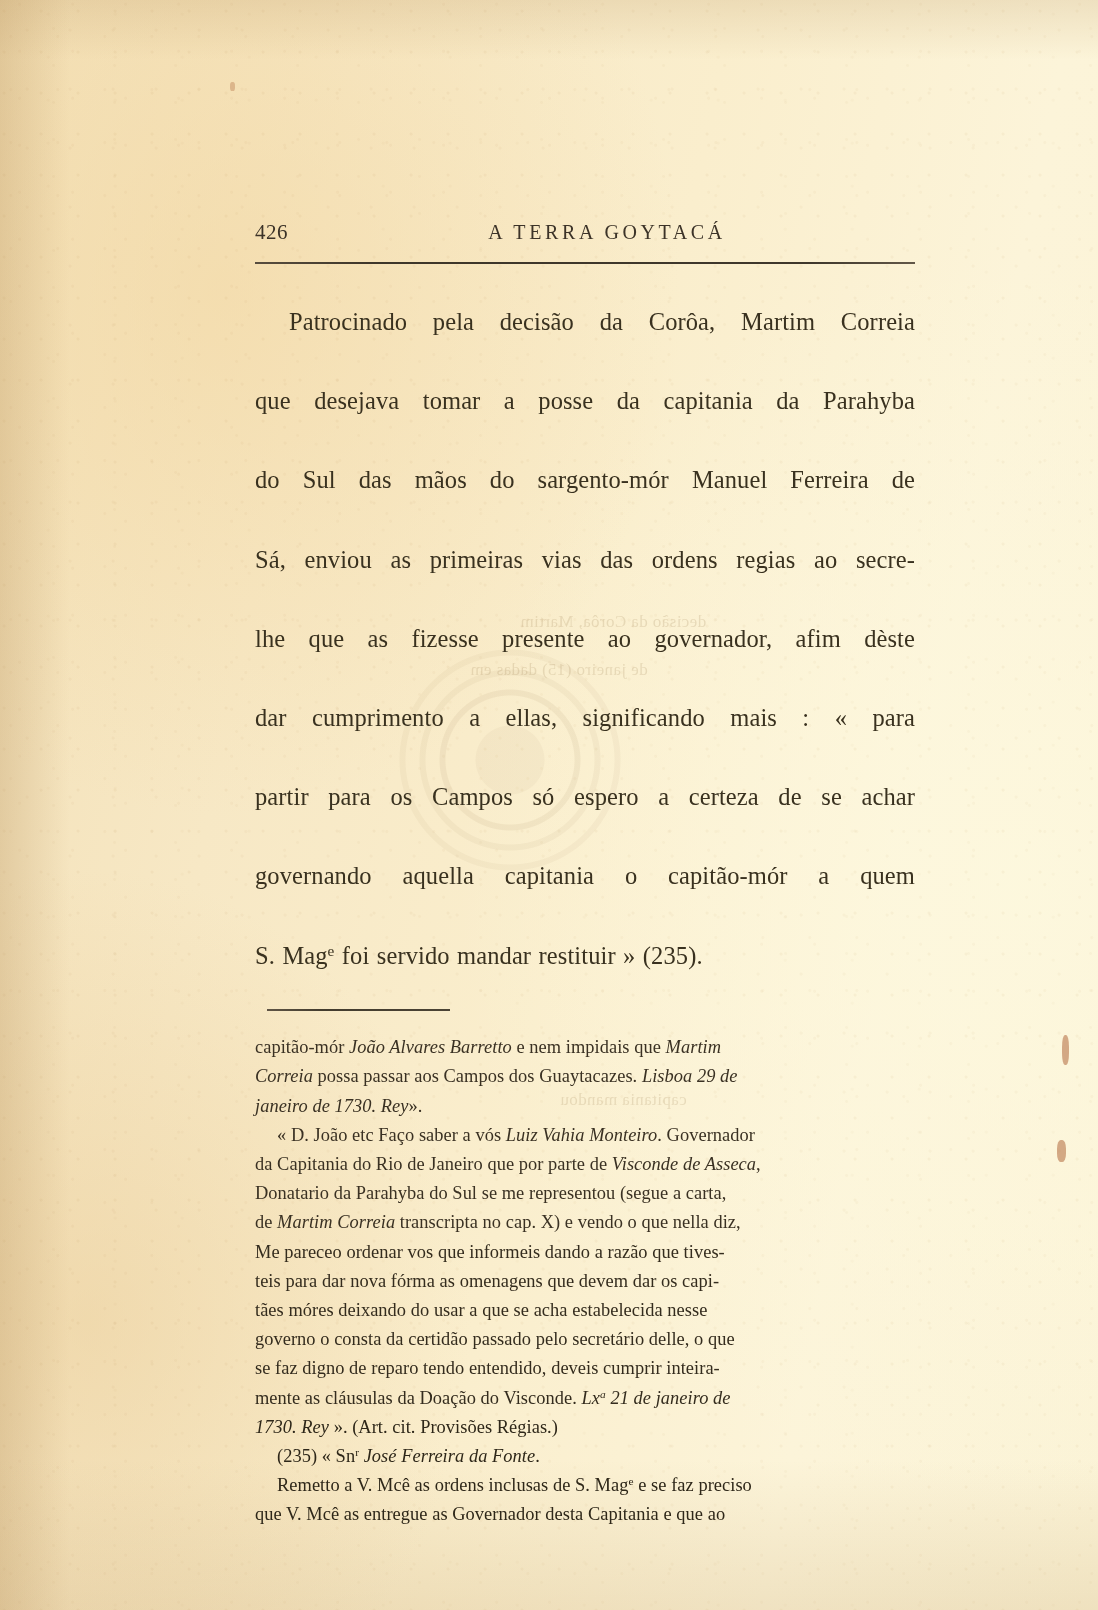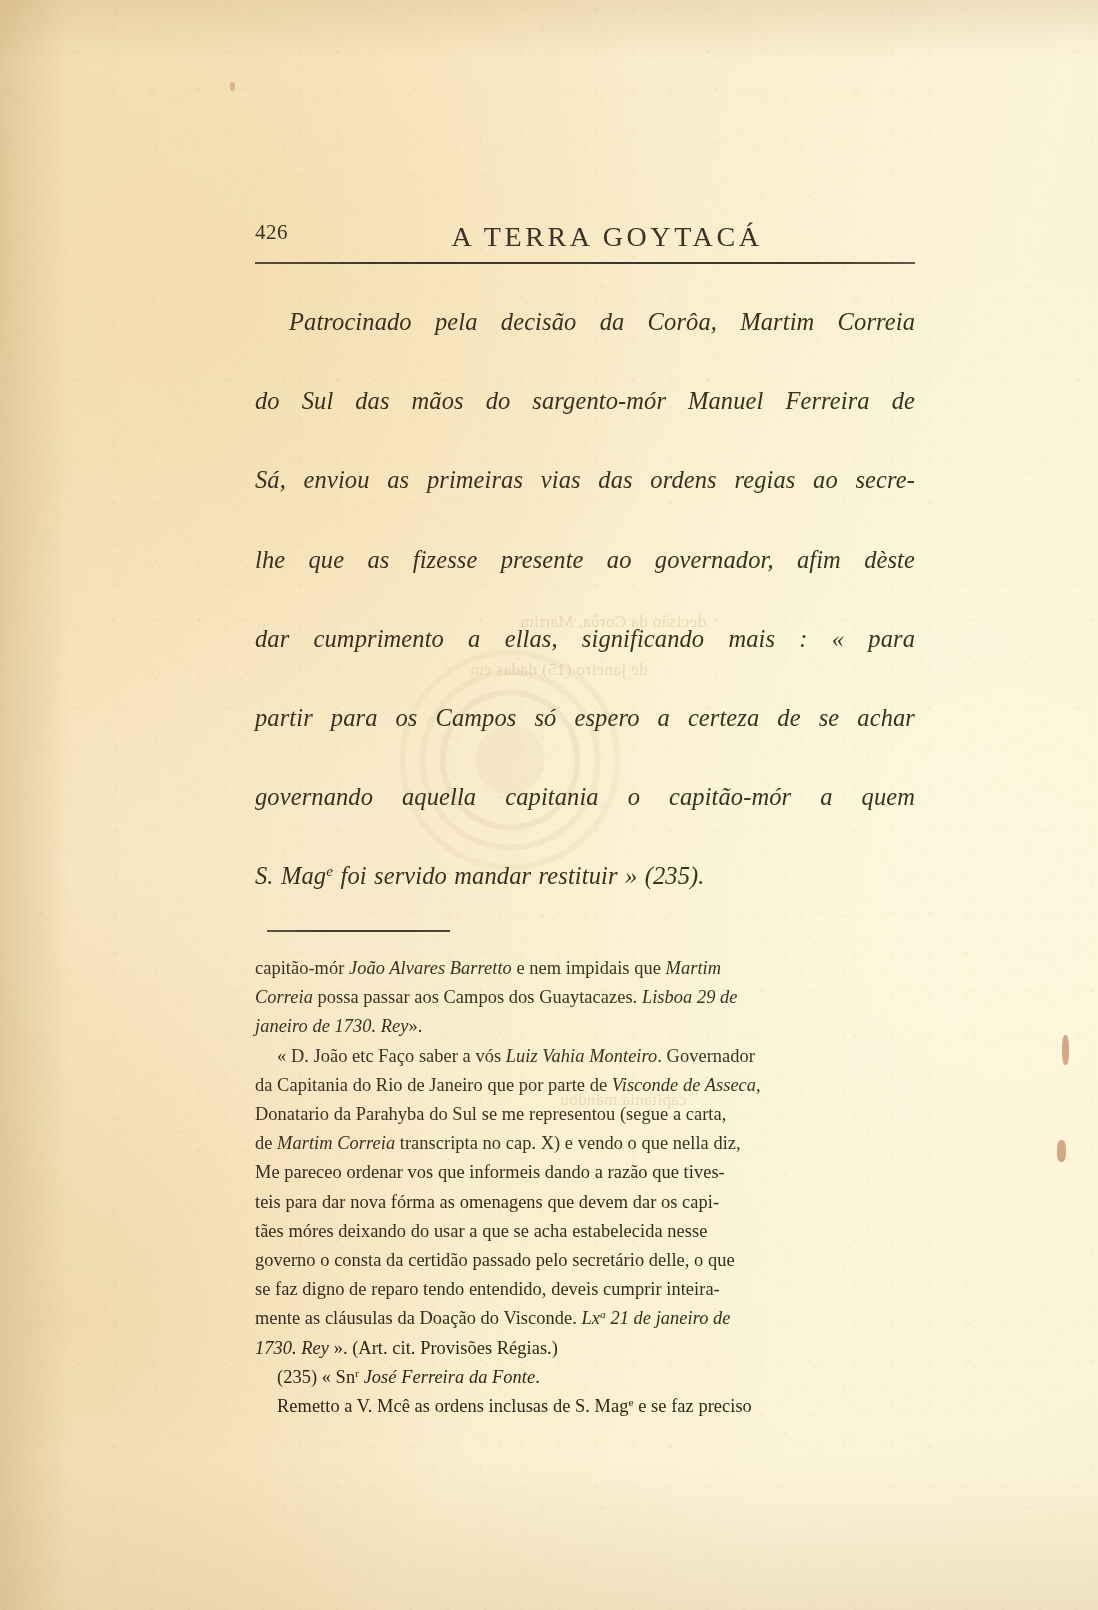--- a/index.html
+++ b/index.html
@@ -110,21 +110,21 @@
     color: #3c3328;
   }
   .folio {
     position: absolute; left: 0; top: 6px;
     font-size: 21px;
     letter-spacing: .5px;
   }
   .runtitle {
     position: absolute; left: 0; right: 0; top: 7px;
     text-align: center;
-    font-size: 28px;
+    font-size: 20px;
     letter-spacing: 3.6px;
     padding-left: 44px;
   }
   .rule-head {
     height: 2px;
     background: linear-gradient(90deg,#4a4034 0%, #2e271d 18%, #2e271d 84%, #554a3c 100%);
     margin-top: 4px;
     opacity: .92;
   }
 
@@ -137,21 +137,20 @@
     text-align: justify;
     text-align-last: left;
     letter-spacing: .1px;
     text-indent: 34px;
     word-spacing: 1.2px;
   }
   .body-par .ln {
     display: block;
     text-align: justify;
     text-indent: 0;
-    font-style: italic;
   }
   .body-par .ln::after {
     content: "";
     display: inline-block;
     width: 100%;
     height: 0;
   }
   .body-par .ln.first { text-indent: 34px; }
   .body-par .ln.last::after { display: none; }
 
@@ -220,20 +219,21 @@
   <div class="content">
 
     <div class="runhead">
       <span class="folio">426</span>
       <span class="runtitle">A TERRA GOYTACÁ</span>
     </div>
     <div class="rule-head"></div>
 
     <div class="body-par" id="body-par">
         <span class="ln first">Patrocinado pela decisão da Corôa, Martim Correia</span>
+        <span class="ln">que desejava tomar a posse da capitania da Parahyba</span>
         <span class="ln">do Sul das mãos do sargento-mór Manuel Ferreira de</span>
         <span class="ln">Sá, enviou as primeiras vias das ordens regias ao secre-</span>
         <span class="ln">lhe que as fizesse presente ao governador, afim dèste</span>
         <span class="ln">dar cumprimento a ellas, significando mais : « para</span>
         <span class="ln">partir para os Campos só espero a certeza de se achar</span>
         <span class="ln">governando aquella capitania o capitão-mór a quem</span>
         <span class="ln last">S. Mag<sup>e</sup> foi servido mandar restituir » (235).</span>
       </div>
 
     <div class="rule-note"></div>
@@ -253,18 +253,19 @@
           <span class="ln tone2"><span>teis para dar nova fórma as omenagens que devem dar os capi-</span></span>
           <span class="ln tone2"><span>tães móres deixando do usar a que se acha estabelecida nesse</span></span>
           <span class="ln tone2"><span>governo o consta da certidão passado pelo secretário delle, o que</span></span>
           <span class="ln tone2"><span>se faz digno de reparo tendo entendido, deveis cumprir inteira-</span></span>
           <span class="ln tone2"><span>mente as cláusulas da Doação do Visconde. </span><i>Lx</i><sup style="font-style: italic;">a</sup><i> 21 de janeiro de</i></span>
           <span class="ln flush tone3"><i>1730. Rey</i><span> ». (Art. cit. Provisões Régias.)</span></span>
         </div>
         <div>
           <span class="ln indent tone3"><span>(235) « Sn</span><sup>r</sup><span> </span><i>José Ferreira da Fonte</i><span>.</span></span>
           <span class="ln indent tone3"><span>Remetto a V. Mcê as ordens inclusas de S. Mag</span><sup>e</sup><span> e se faz preciso</span></span>
+          <span class="ln tone3"><span>que V. Mcê as entregue as Governador desta Capitania e que ao</span></span>
           <span class="ln tone3"></span>
         </div>
       </div>
 
   </div>
 </div>
 
 </body></html>

